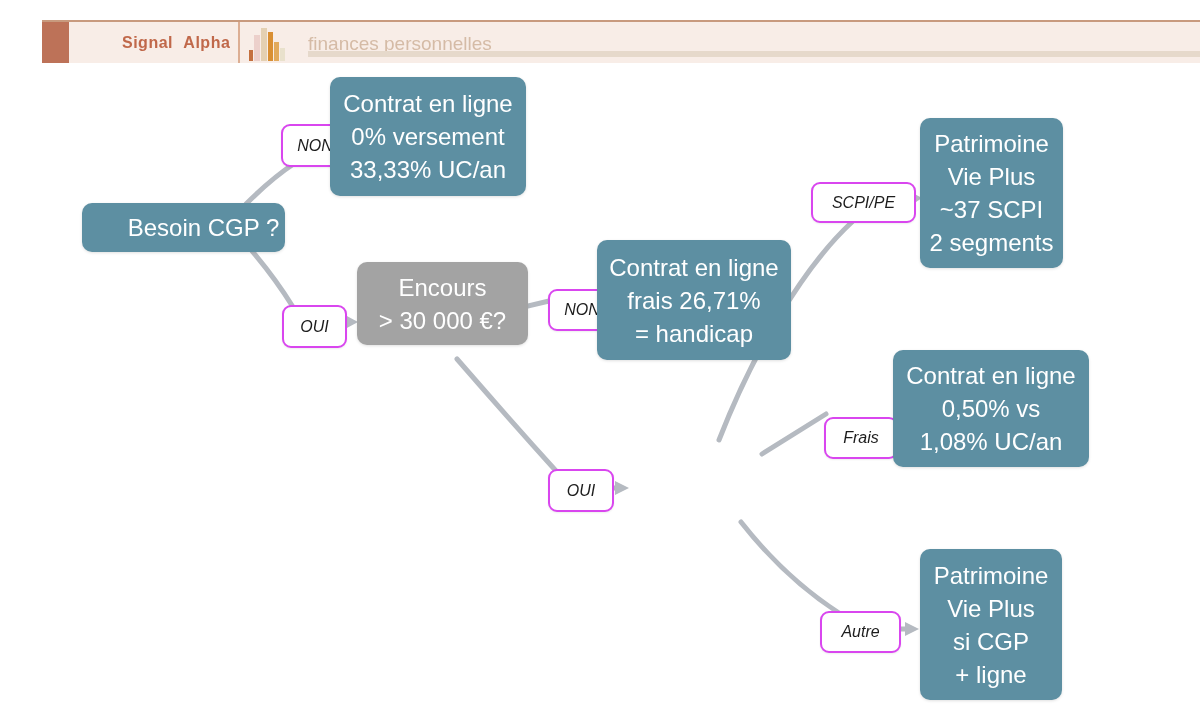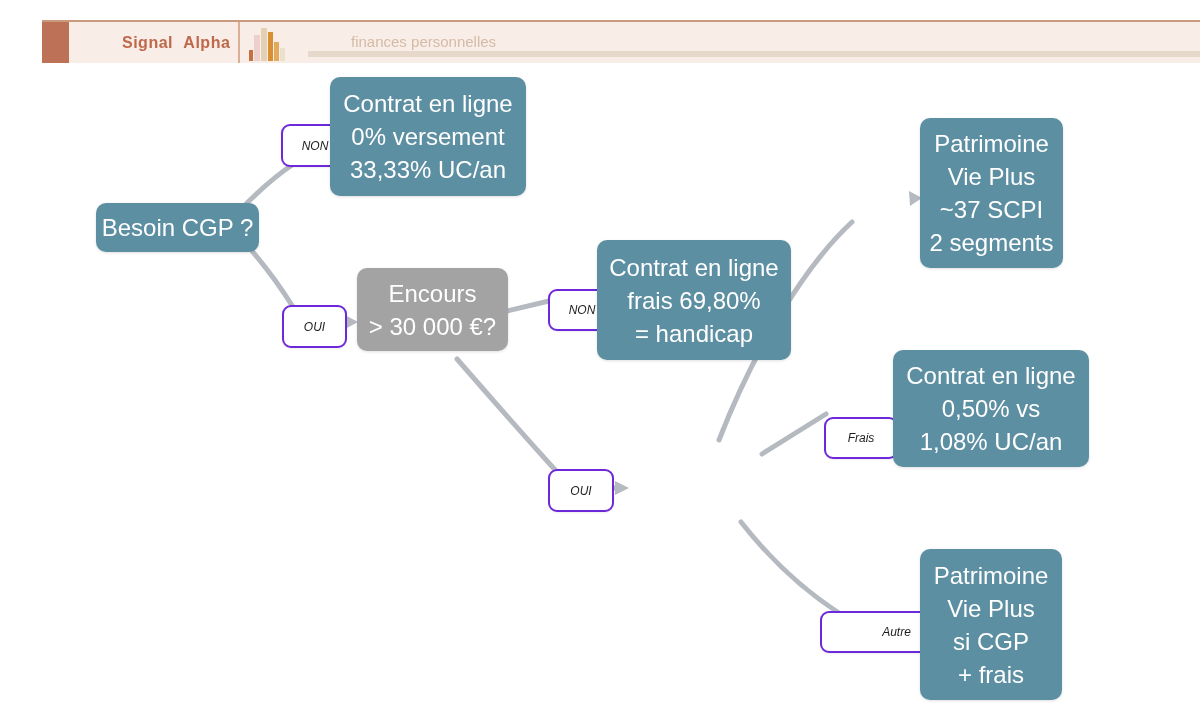--- a/index.html
+++ b/index.html
@@ -9,50 +9,50 @@
   
   #hdr-topline{position:absolute;left:42px;top:20px;width:1158px;height:2px;background:#c89a7e;}
   #hdr-band{position:absolute;left:42px;top:22px;width:1158px;height:41px;background:#f8ede7;}
   #hdr-square{position:absolute;left:42px;top:22px;width:27px;height:41px;background:#bd7258;}
   #hdr-brand{position:absolute;left:88px;top:30px;width:150px;height:26px;line-height:26px;
     color:#c0684a;font-size:16px;font-weight:bold;letter-spacing:.5px;word-spacing:6px;margin-left:34px;}
   #hdr-divider{position:absolute;left:238px;top:22px;width:2px;height:41px;background:#dcae93;}
   #hdr-logo{position:absolute;left:249px;top:28px;width:42px;height:33px;display:flex;
     align-items:flex-end;gap:1px;}
   #hdr-logo div{flex:0 0 auto;}
-  #hdr-crumb{position:absolute;left:308px;top:33px;font-size:15px;color:#d5bba6;margin-left:43px;}
+  #hdr-crumb{position:absolute;left:308px;top:33px;font-size:19px;color:#d5bba6;}
   #hdr-underline{position:absolute;left:308px;top:51px;width:892px;height:6px;background:#e6d9cb;}
 
   
   #edges{position:absolute;left:0;top:0;z-index:1;}
-  .elabel{position:absolute;z-index:2;background:#ffffff;border:2px solid #6d28d9;border-radius:9px;
+  .elabel{position:absolute;z-index:2;background:#ffffff;border:2px solid #d946ef;border-radius:9px;
     box-shadow:0 1px 2px rgba(0,0,0,.07);display:flex;align-items:center;justify-content:center;
-    font-style:italic;font-size:12px;color:#1c1c1c;}
+    font-style:italic;font-size:16px;color:#1c1c1c;}
   .node{position:absolute;z-index:3;border-radius:10px;color:#ffffff;display:flex;flex-direction:column;
     align-items:center;justify-content:center;text-align:center;font-size:24px;
     box-shadow:0 1px 3px rgba(0,0,0,.12);}
   .node.teal{background:#5d8fa2;}
   .node.gray{background:#a3a3a3;}
   .node div{line-height:33px;white-space:nowrap;}
 
   
-  #n-besoin   {left:96px;top:203px;width:163px;height:49px;}
+  #n-besoin   {left:82px;top:203px;width:163px;height:49px;padding-left:40px;}
   #l-non1     {left:281px;top:124px;width:64px;height:39px;}
   #n-box1     {left:330px;top:77px; width:196px;height:119px;}
   #l-oui1     {left:282px;top:305px;width:61px;height:39px;}
-  #n-encours  {left:357px;top:268px;width:151px;height:83px;text-align:center;}
+  #n-encours  {left:357px;top:262px;width:171px;height:83px;text-align:center;}
   #l-non2     {left:548px;top:289px;width:64px;height:38px;}
   #n-box2     {left:597px;top:240px;width:194px;height:120px;}
   #l-oui2     {left:548px;top:469px;width:62px;height:39px;}
   #n-objectif {left:628px;top:440px;width:134px;height:83px;}
   #l-scpi     {left:811px;top:182px;width:101px;height:37px;}
   #n-box3     {left:920px;top:118px;width:143px;height:150px;}
   #l-frais    {left:824px;top:417px;width:70px;height:38px;}
   #n-box4     {left:893px;top:350px;width:196px;height:117px;}
-  #l-autre    {left:820px;top:611px;width:77px;height:38px;padding-left:36px;}
+  #l-autre    {left:820px;top:611px;width:77px;height:38px;}
   #n-box5     {left:920px;top:549px;width:142px;height:151px;}
 </style>
 </head>
 <body>
 
 <div id="page">
 
   <div id="hdr-topline"></div>
   <div id="hdr-band"></div>
   <div id="hdr-square"></div>
@@ -95,20 +95,23 @@
     </div>
   <div class="elabel" id="l-oui1">
       <span>OUI</span>
     </div>
   <div class="elabel" id="l-non2">
       <span>NON</span>
     </div>
   <div class="elabel" id="l-oui2">
       <span>OUI</span>
     </div>
+  <div class="elabel" id="l-scpi">
+      <span>SCPI/PE</span>
+    </div>
   <div class="elabel" id="l-frais">
       <span>Frais</span>
     </div>
   <div class="elabel" id="l-autre">
       <span>Autre</span>
     </div>
 
   <div class="node teal" id="n-besoin">
     <div>Besoin CGP ?</div>
   </div>
@@ -119,21 +122,21 @@
     <div>33,33% UC/an</div>
   </div>
 
   <div class="node gray" id="n-encours">
     <div>Encours</div>
     <div>&gt; 30 000 €?</div>
   </div>
 
   <div class="node teal" id="n-box2">
     <div>Contrat en ligne</div>
-    <div>frais 69,80%</div>
+    <div>frais 26,71%</div>
     <div>= handicap</div>
   </div>
 
 
   <div class="node teal" id="n-box3">
     <div>Patrimoine</div>
     <div>Vie Plus</div>
     <div>~37 SCPI</div>
     <div>2 segments</div>
   </div>
@@ -141,16 +144,16 @@
   <div class="node teal" id="n-box4">
     <div>Contrat en ligne</div>
     <div>0,50% vs</div>
     <div>1,08% UC/an</div>
   </div>
 
   <div class="node teal" id="n-box5">
     <div>Patrimoine</div>
     <div>Vie Plus</div>
     <div>si CGP</div>
-    <div>+ frais</div>
+    <div>+ ligne</div>
   </div>
 
 </div>
 
 </body></html>

